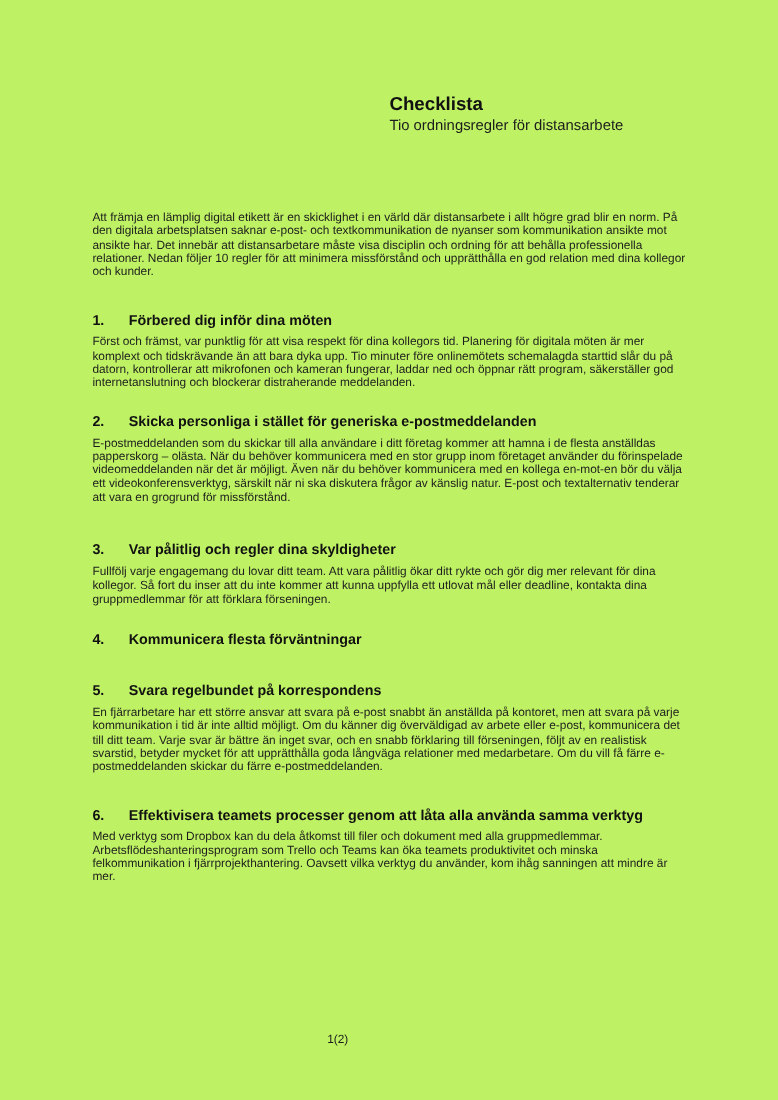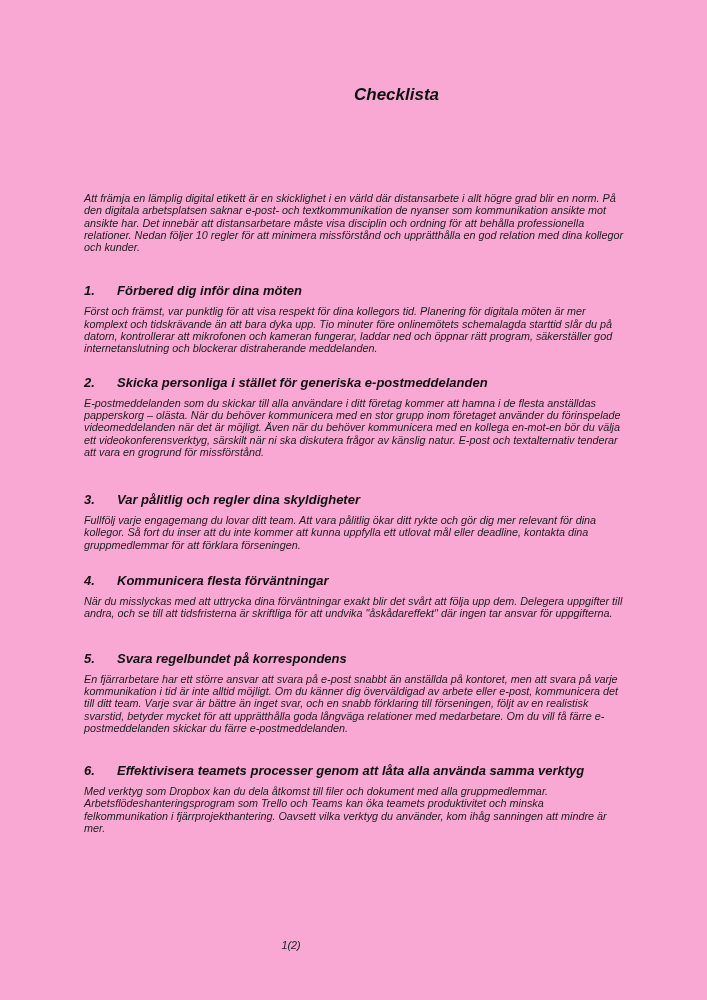--- a/index.html
+++ b/index.html
@@ -7,23 +7,22 @@
   html, body { background: #ffffff; }
   body {
     font-family: "Liberation Sans", "DejaVu Sans", sans-serif;
     color: #1c1c1c;
     -webkit-font-smoothing: antialiased;
   }
   .page {
     position: relative;
     width: 707px;
     height: 1000px;
-    background: #f9a8d4;
+    background: #bef264;
     overflow: hidden;
-    font-style: italic;
   }
   .title-block {
     position: absolute;
     left: 354px;
     top: 85px;
   }
   .doc-title {
     font-size: 17px;
     font-weight: bold;
     color: #111111;
@@ -62,35 +61,36 @@
     margin-bottom: 6px;
   }
   .section-number {
     flex: 0 0 33px;
   }
   .section-heading-text {
     flex: 1 1 auto;
   }
   .footer {
     position: absolute;
-    left: 0;
+    left: 16px;
     top: 939px;
     width: 582px;
     text-align: center;
     font-size: 10.8px;
     color: #1c1c1c;
   }
 </style>
 </head>
 <body>
 
 <div class="page">
 
   <div class="title-block">
     <div class="doc-title">Checklista</div>
+    <div class="doc-subtitle">Tio ordningsregler för distansarbete</div>
   </div>
 
   <div class="content">
 
     <p class="para">Att främja en lämplig digital etikett är en skicklighet i en värld där distansarbete i allt högre grad blir en norm. På den digitala arbetsplatsen saknar e-post- och textkommunikation de nyanser som kommunikation ansikte mot ansikte har. Det innebär att distansarbetare måste visa disciplin och ordning för att behålla professionella relationer. Nedan följer 10 regler för att minimera missförstånd och upprätthålla en god relation med dina kollegor och kunder.</p>
 
     <div class="section">
       <div class="section-heading">
         <span class="section-number">1.</span>
         <span class="section-heading-text">Förbered dig inför dina möten</span>
@@ -112,21 +112,20 @@
         <span class="section-heading-text">Var pålitlig och regler dina skyldigheter</span>
       </div>
       <p class="para">Fullfölj varje engagemang du lovar ditt team. Att vara pålitlig ökar ditt rykte och gör dig mer relevant för dina kollegor. Så fort du inser att du inte kommer att kunna uppfylla ett utlovat mål eller deadline, kontakta dina gruppmedlemmar för att förklara förseningen.</p>
     </div>
 
     <div class="section">
       <div class="section-heading">
         <span class="section-number">4.</span>
         <span class="section-heading-text">Kommunicera flesta förväntningar</span>
       </div>
-      <p class="para">När du misslyckas med att uttrycka dina förväntningar exakt blir det svårt att följa upp dem. Delegera uppgifter till andra, och se till att tidsfristerna är skriftliga för att undvika "åskådareffekt" där ingen tar ansvar för uppgifterna.</p>
     </div>
 
     <div class="section">
       <div class="section-heading">
         <span class="section-number">5.</span>
         <span class="section-heading-text">Svara regelbundet på korrespondens</span>
       </div>
       <p class="para">En fjärrarbetare har ett större ansvar att svara på e-post snabbt än anställda på kontoret, men att svara på varje kommunikation i tid är inte alltid möjligt. Om du känner dig överväldigad av arbete eller e-post, kommunicera det till ditt team. Varje svar är bättre än inget svar, och en snabb förklaring till förseningen, följt av en realistisk svarstid, betyder mycket för att upprätthålla goda långväga relationer med medarbetare. Om du vill få färre e-postmeddelanden skickar du färre e-postmeddelanden.</p>
     </div>
 

